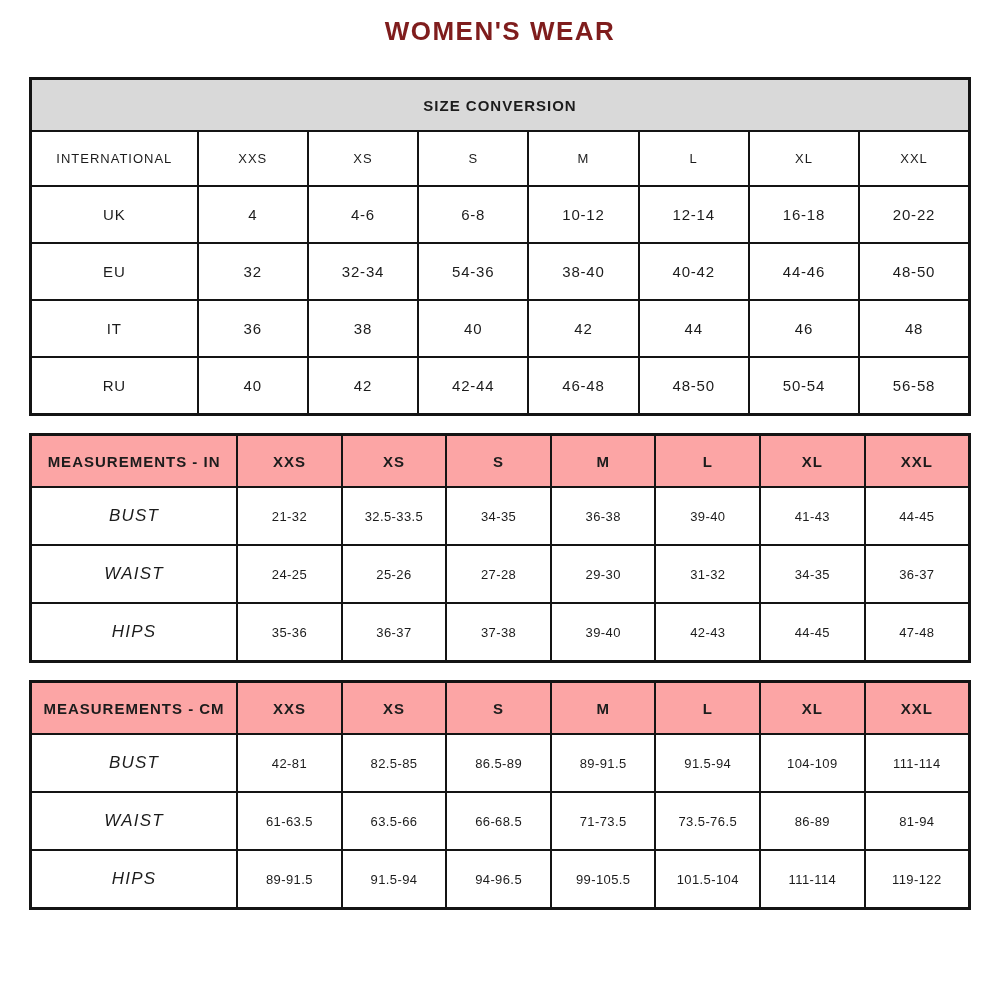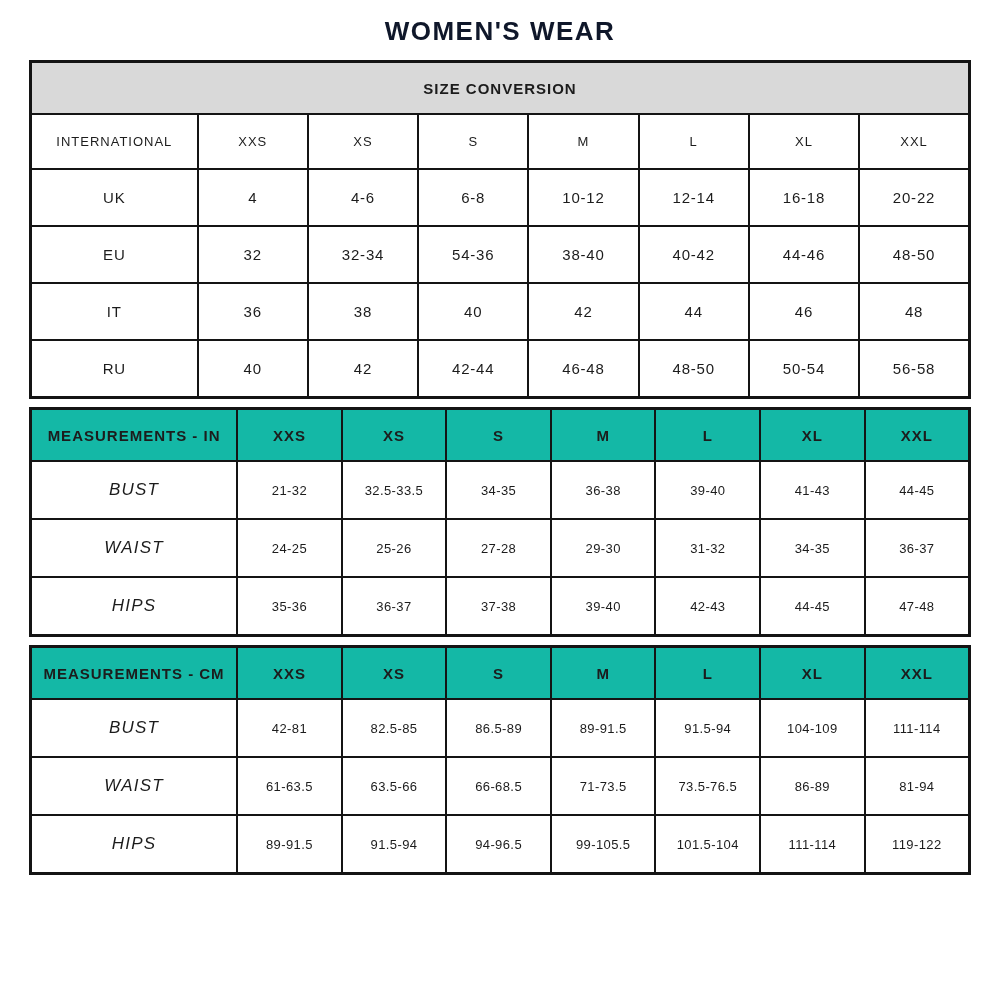--- a/index.html
+++ b/index.html
@@ -9,25 +9,25 @@
     color: #1c1c1c;
     font-family: "Liberation Sans", sans-serif;
     overflow: hidden;
   }
   .page-title {
     text-align: center;
     font-size: 26px;
     font-weight: bold;
     letter-spacing: 1.5px;
     padding: 16px 0 13px 0;
-    color: #0f172a;
+    color: #7f1d1d;
   }
   table.sheet {
     width: 942px;
-    margin: 0 auto 8px auto;
+    margin: 17px auto 8px auto;
     border-collapse: collapse;
     table-layout: fixed;
     border: 3px solid #141414;
   }
   table.sheet td {
     border: 2px solid #141414;
     text-align: center;
     vertical-align: middle;
     padding: 0;
     overflow: hidden;
@@ -48,21 +48,21 @@
     font-weight: normal;
   }
   .t1 .data-cell, .t1 .label-cell {
     height: 55px;
     font-size: 15px;
     letter-spacing: 0.8px;
   }
   
   .tm .head-cell {
     height: 50px;
-    background: #14b8a6;
+    background: #fca5a5;
     font-weight: bold;
     font-size: 15px;
     letter-spacing: 1px;
   }
   .tm .label-cell {
     height: 56px;
     font-size: 17px;
     letter-spacing: 1.2px;
     font-style: italic;
   }

